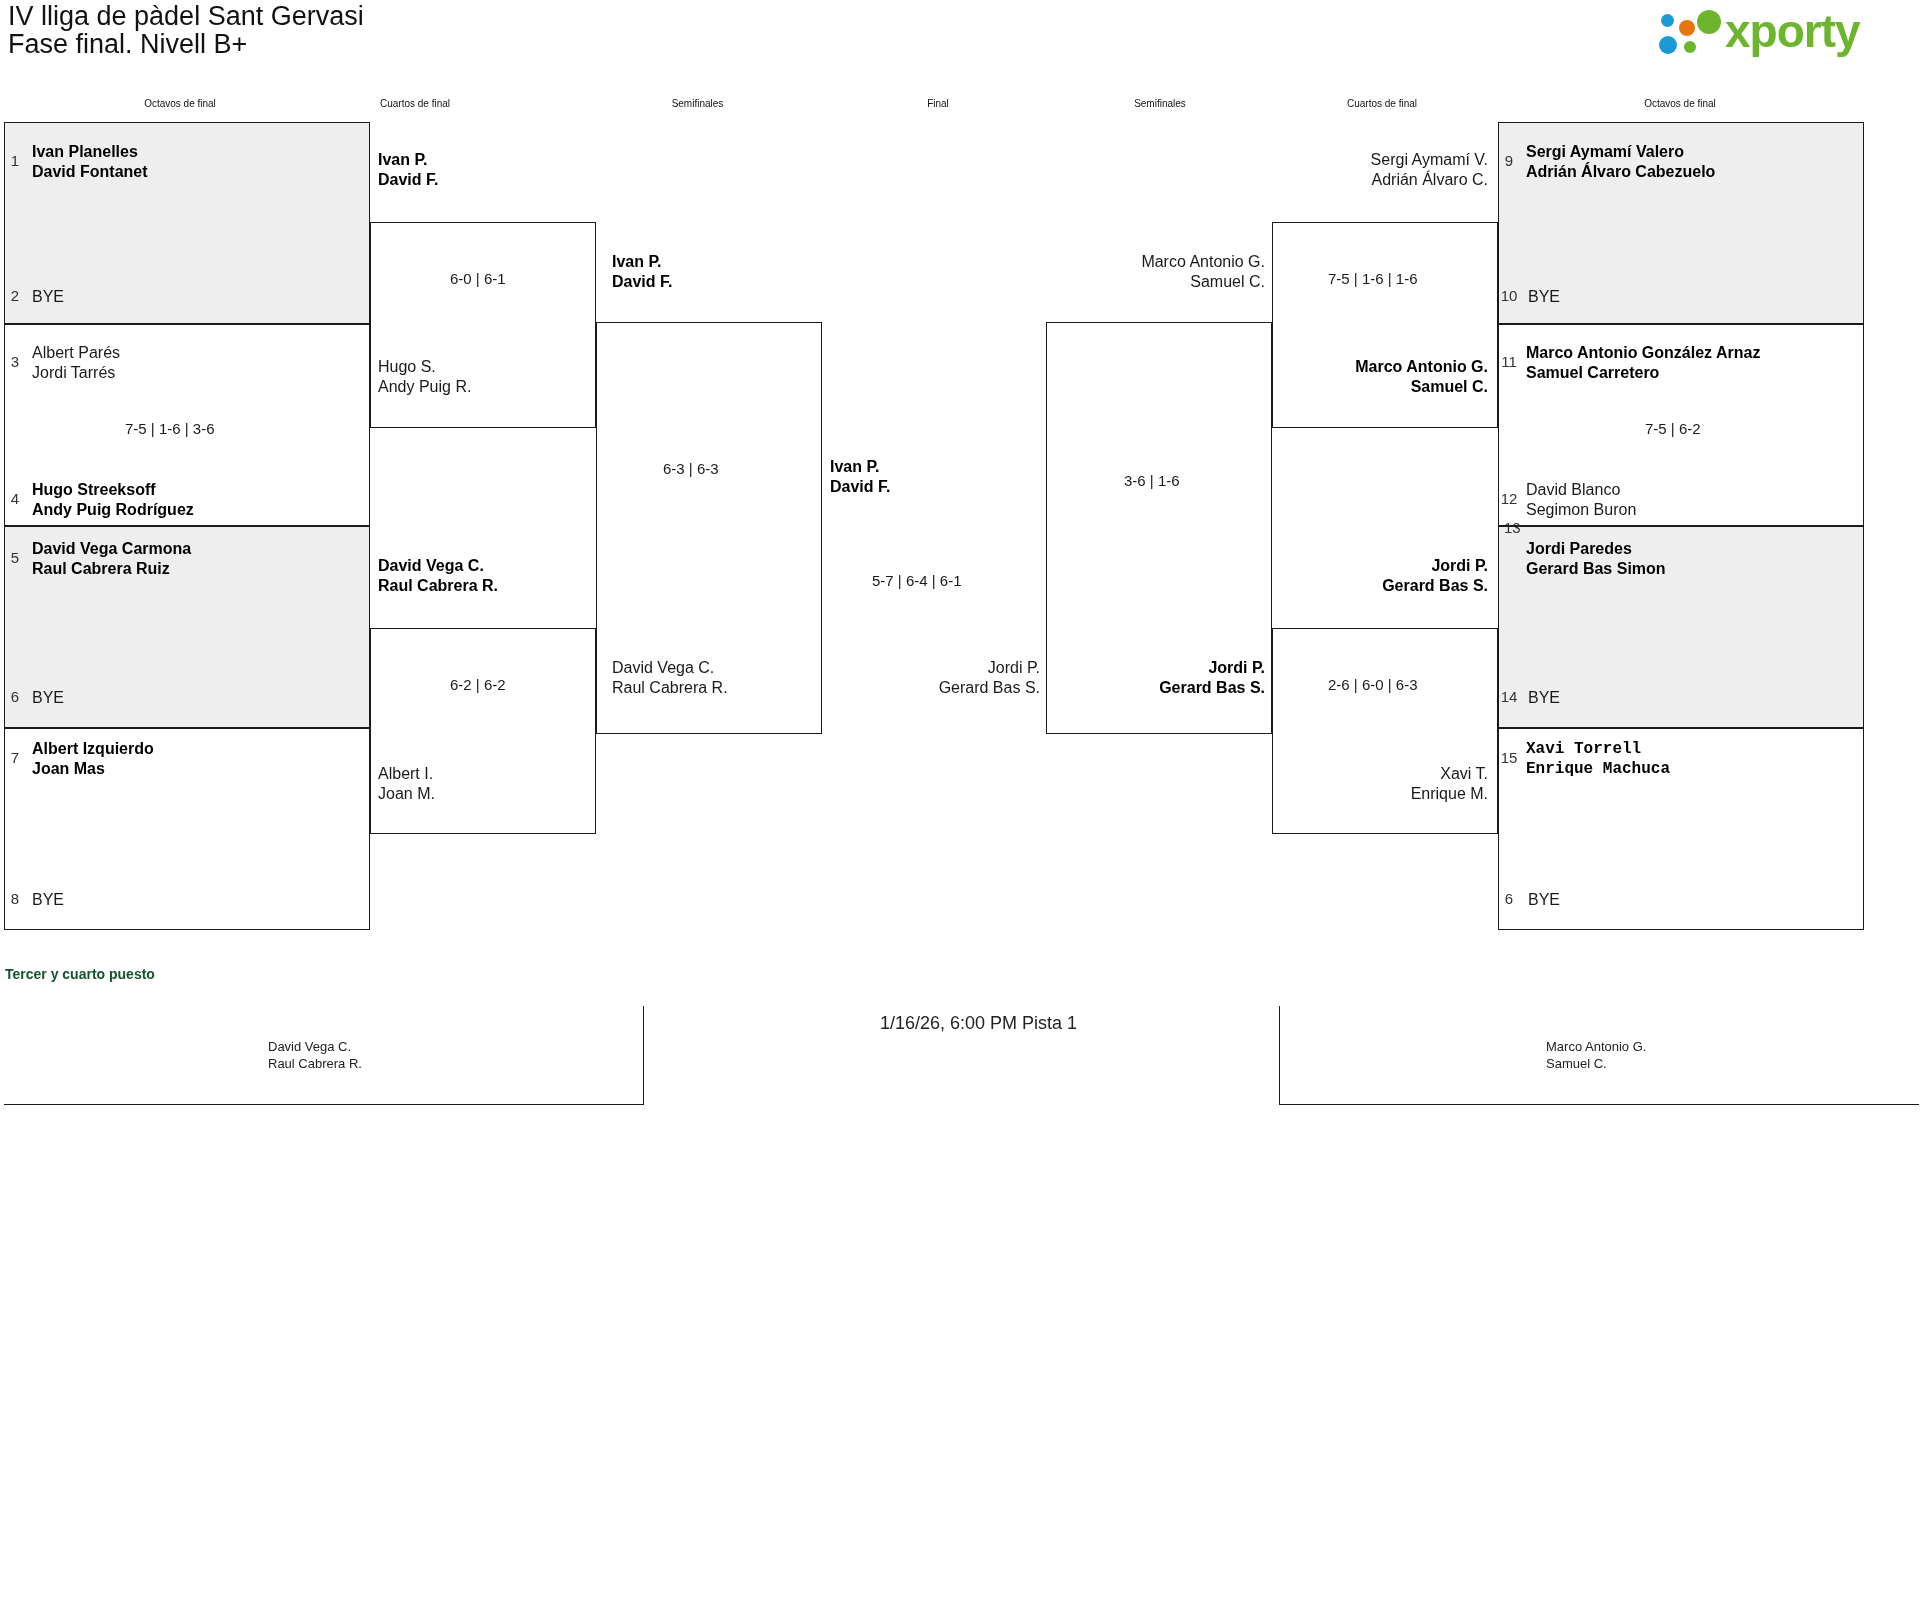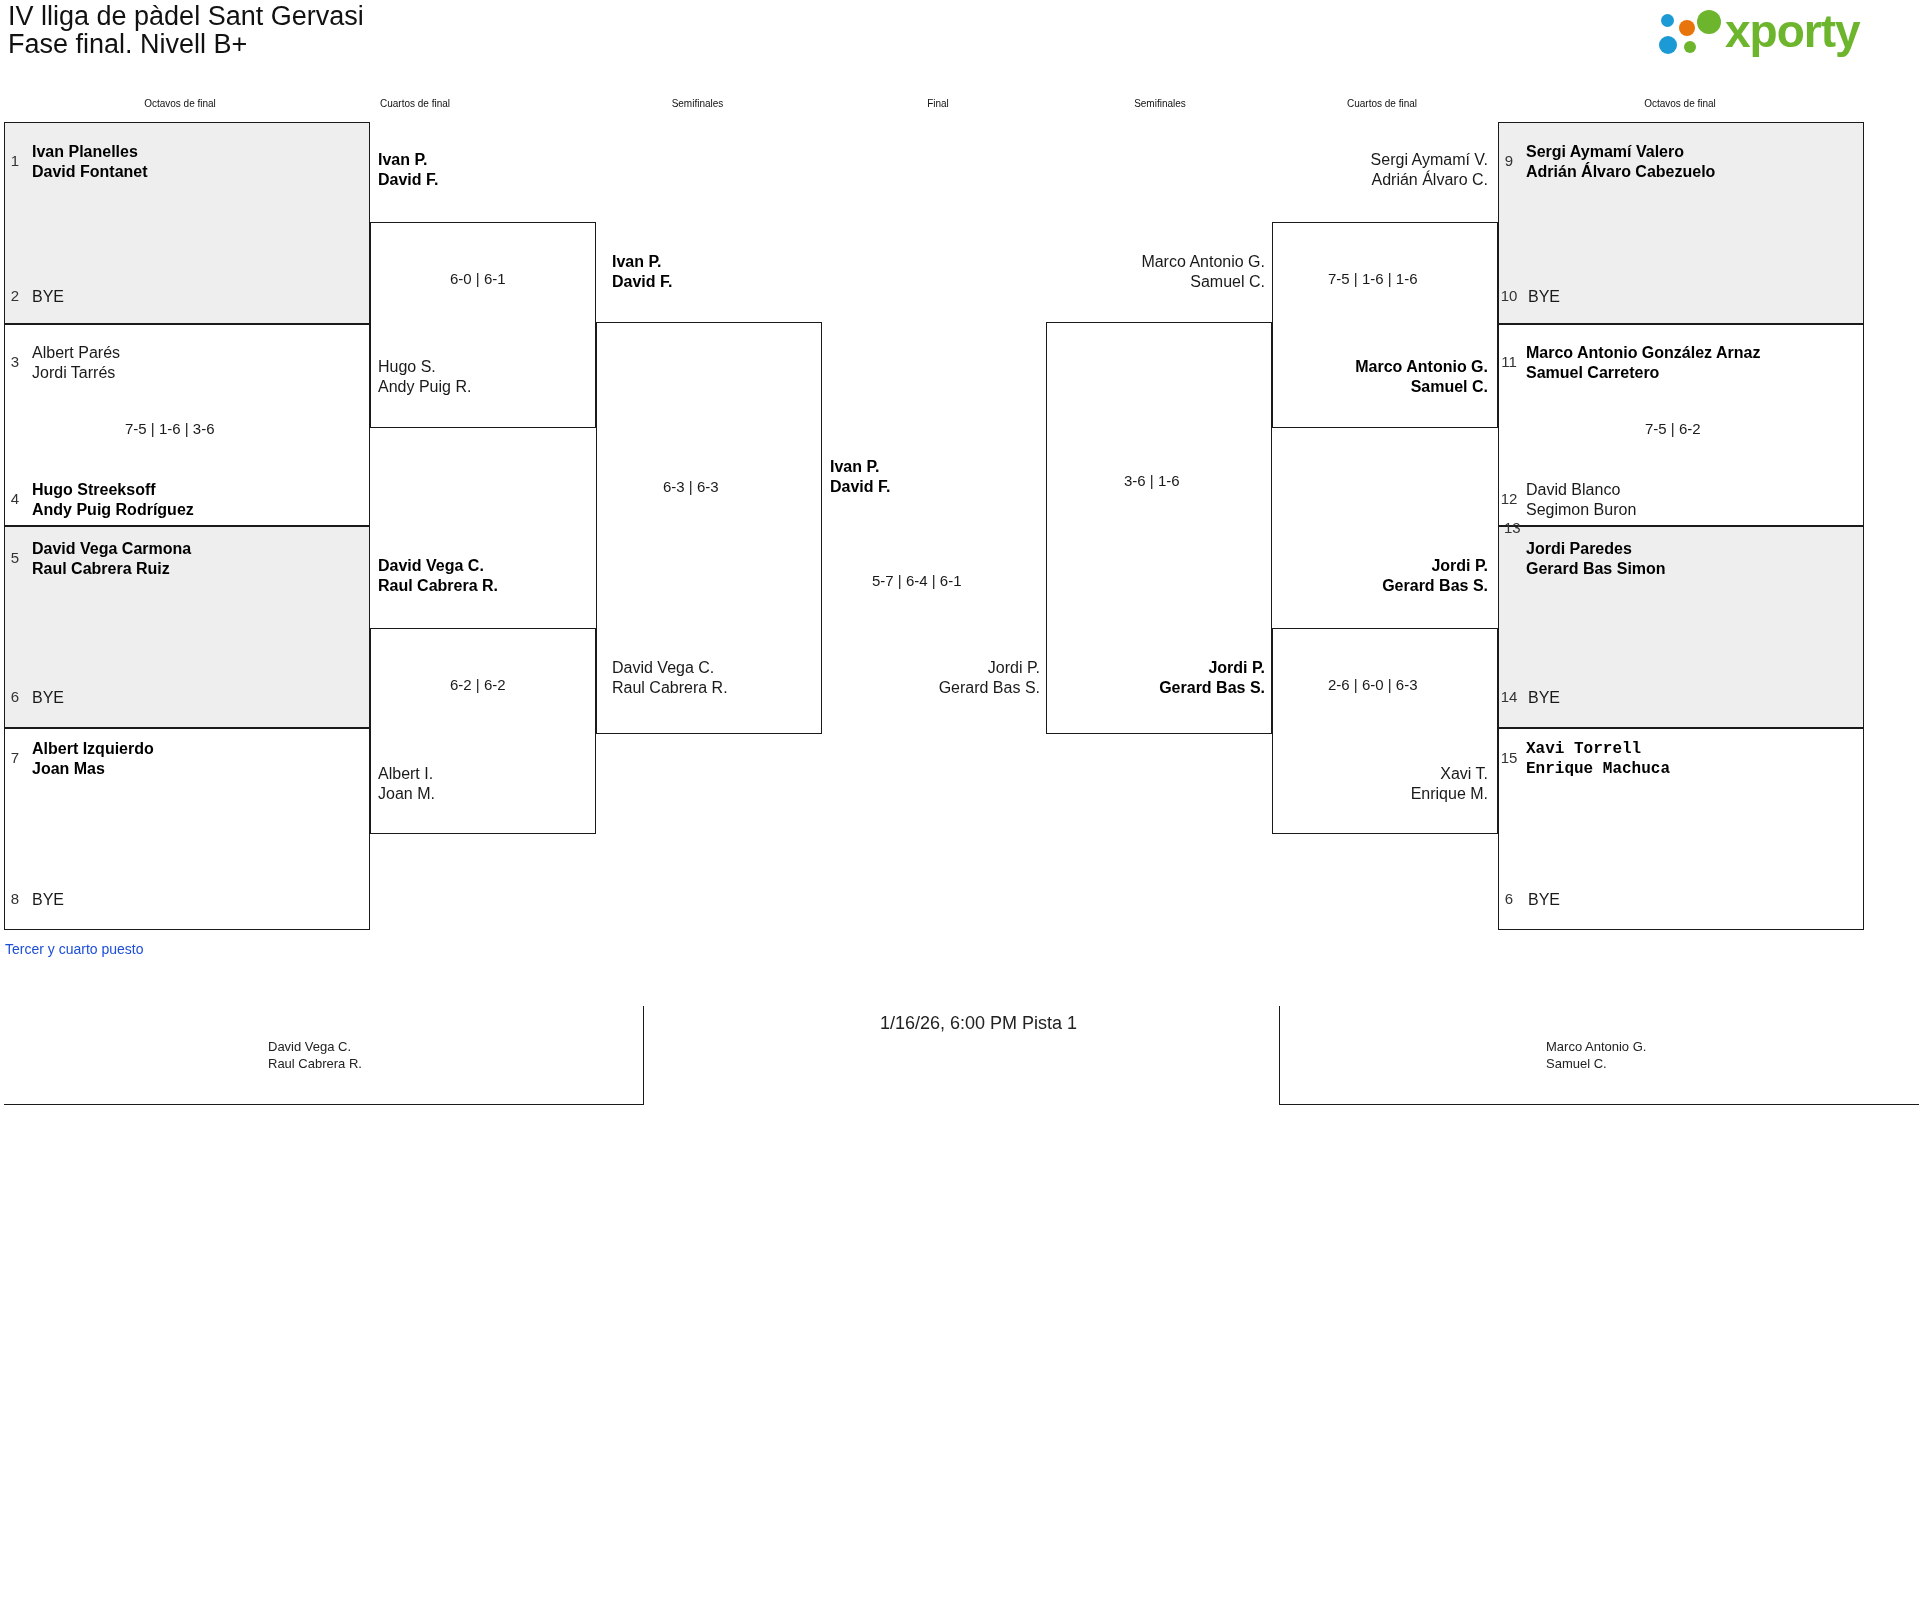--- a/index.html
+++ b/index.html
@@ -44,22 +44,22 @@
   .slot.right { text-align: right; }
   .seed {
     position: absolute; font-size: 15px; color: #333; text-align: center;
     width: 22px;
   }
   .score {
     position: absolute; font-size: 15px; color: #1a1a1a; white-space: nowrap;
   }
 
   
-  .tp-title { position: absolute; left: 5px; top: 941px; font-size: 14px;
-              font-weight: normal; color: #1d4ed8; }
+  .tp-title { position: absolute; left: 5px; top: 966px; font-size: 14px;
+              font-weight: bold; color: #14532d; }
   .tp-name { position: absolute; font-size: 13px; line-height: 17px; color: #222; }
   .tp-meta { position: absolute; font-size: 18px; color: #222; white-space: nowrap; }
 </style>
 </head>
 <body>
 
 <div id="root">
 
   <div class="title-block">
     <div class="title-line">IV lliga de pàdel Sant Gervasi</div>
@@ -154,21 +154,21 @@
     <div>Albert I.</div>
     <div>Joan M.</div>
   </div>
 
   <div class="bx nofill" style="left:596px; top:322px; width:226px; height:412px;"></div>
 
   <div class="slot win" style="left:612px; top:252px;">
     <div>Ivan P.</div>
     <div>David F.</div>
   </div>
-  <div class="score" style="left:663px; top:478px;text-align:center;">6-3 | 6-3</div>
+  <div class="score" style="left:663px; top:460px;text-align:center;">6-3 | 6-3</div>
   <div class="slot lose" style="left:612px; top:658px;">
     <div>David Vega C.</div>
     <div>Raul Cabrera R.</div>
   </div>
 
   <div class="ln" style="left:821px; top:322px; width:1px; height:412px;"></div>
   <div class="ln" style="left:1046px;top:322px; width:1px; height:412px;"></div>
 
   <div class="slot win" style="left:830px; top:457px;">
     <div>Ivan P.</div>

